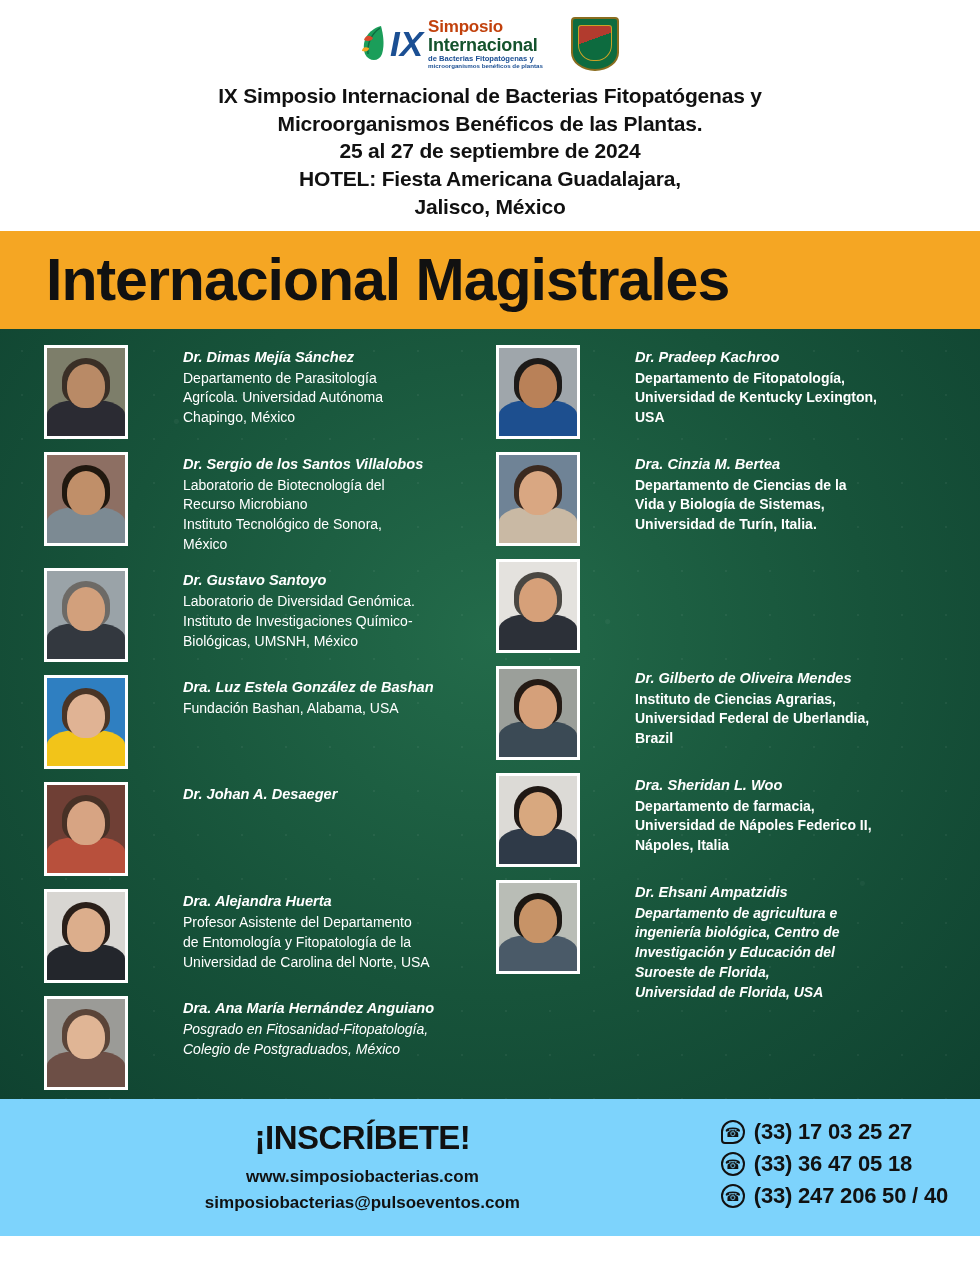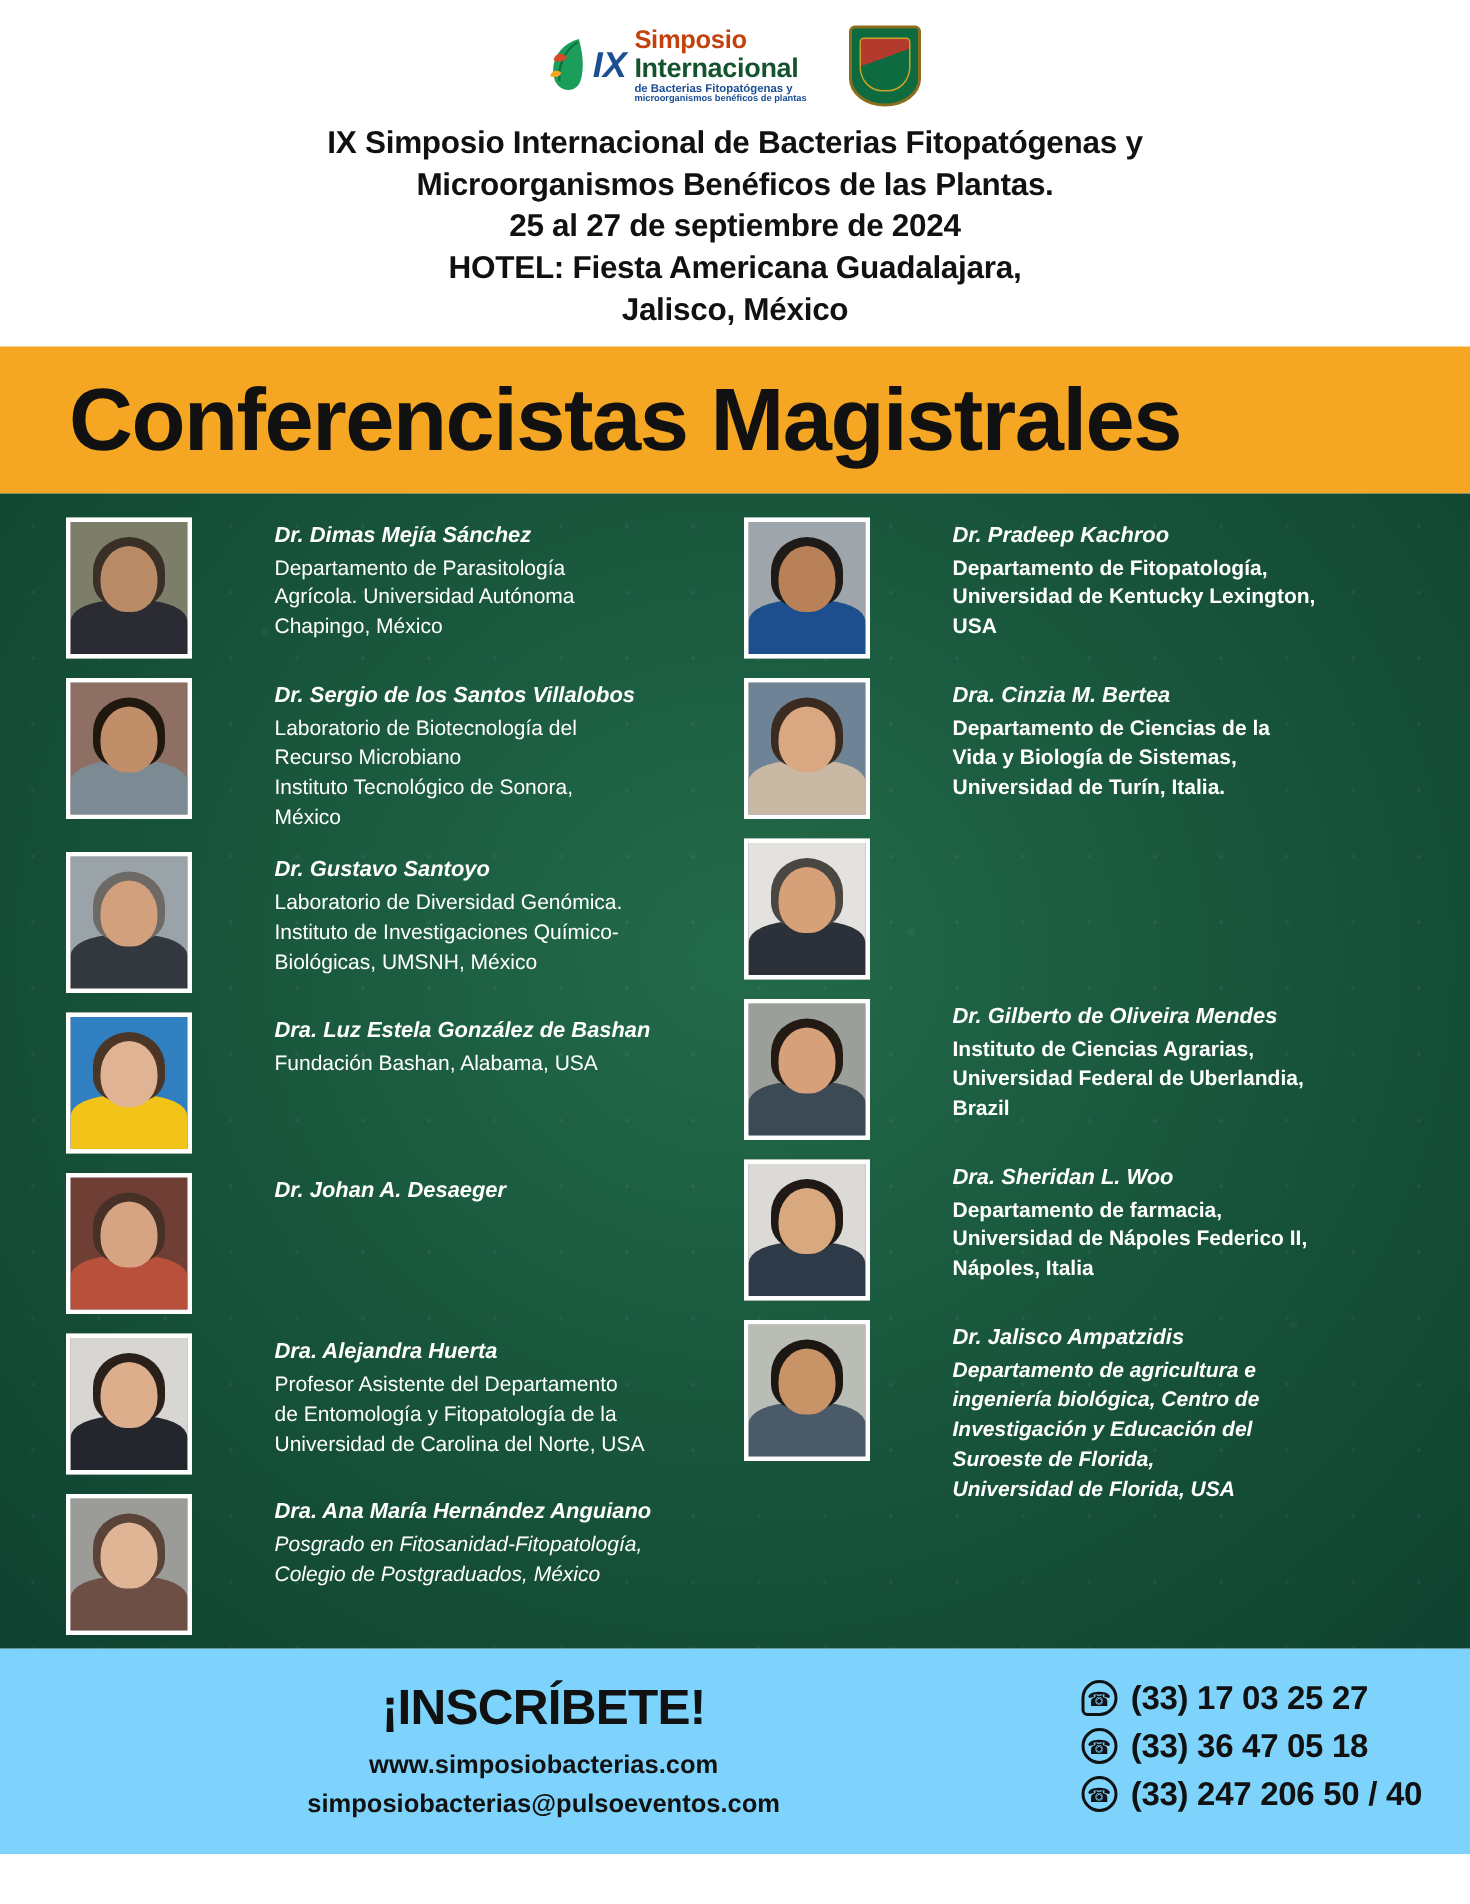--- a/index.html
+++ b/index.html
@@ -41,21 +41,21 @@
   .logo-leaf {
     width: 26px;
     height: 40px;
     position: relative;
   }
   .logo-leaf svg { display:block; }
   .logo-ix {
     font-family: "Liberation Sans", sans-serif;
     font-weight: bold;
     font-style: italic;
-    font-size: 24px;
+    font-size: 35px;
     color: #1b4f93;
     line-height: 1;
   }
   .logo-text {
     text-align: left;
     line-height: 1.05;
   }
   .logo-text .l1 {
     font-size: 17px;
     font-weight: bold;
@@ -305,21 +305,21 @@
       </div>
     </div>
     <div class="header-title" style="white-space: pre-line;">IX Simposio Internacional de Bacterias Fitopatógenas y
 Microorganismos Benéficos de las Plantas.
 25 al 27 de septiembre de 2024
 HOTEL: Fiesta Americana Guadalajara,
 Jalisco, México</div>
   </div>
 
   <div class="title-band">
-    <h1>Conferencistas Magistrales</h1>
+    <h1>Internacional Magistrales</h1>
   </div>
 
   <div class="main">
     <div class="cols">
       <div class="col col-left">
           <div class="speaker">
             <div class="photo" title="Dr. Dimas Mejía Sánchez">
               <div class="bg" style="background:#7d7e6a"></div>
               <div class="body" style="width:78px;height:36px;background:#2b2b33"></div>
               <div class="hair" style="width:48px;height:46px;top:10px;background:#3a2f26"></div>
@@ -478,21 +478,21 @@
             </div>
           </div>
           <div class="speaker">
             <div class="photo" title="Dr. Yiannis Ampatzidis">
               <div class="bg" style="background:#b9bdb6"></div>
               <div class="body" style="width:78px;height:36px;background:#4a5a68"></div>
               <div class="hair" style="width:48px;height:46px;top:10px;background:#1c1712"></div>
               <div class="head" style="width:38px;height:44px;top:16px;background:#c79367"></div>
             </div>
             <div class="info">
-              <div class="sp-name">Dr. Jalisco Ampatzidis</div>
+              <div class="sp-name">Dr. Ehsani Ampatzidis</div>
               <div class="sp-aff italic">Departamento de agricultura e
 ingeniería biológica, Centro de
 Investigación y Educación del
 Suroeste de Florida,
 Universidad de Florida, USA</div>
             </div>
           </div>
         </div>
     </div>
   </div>

